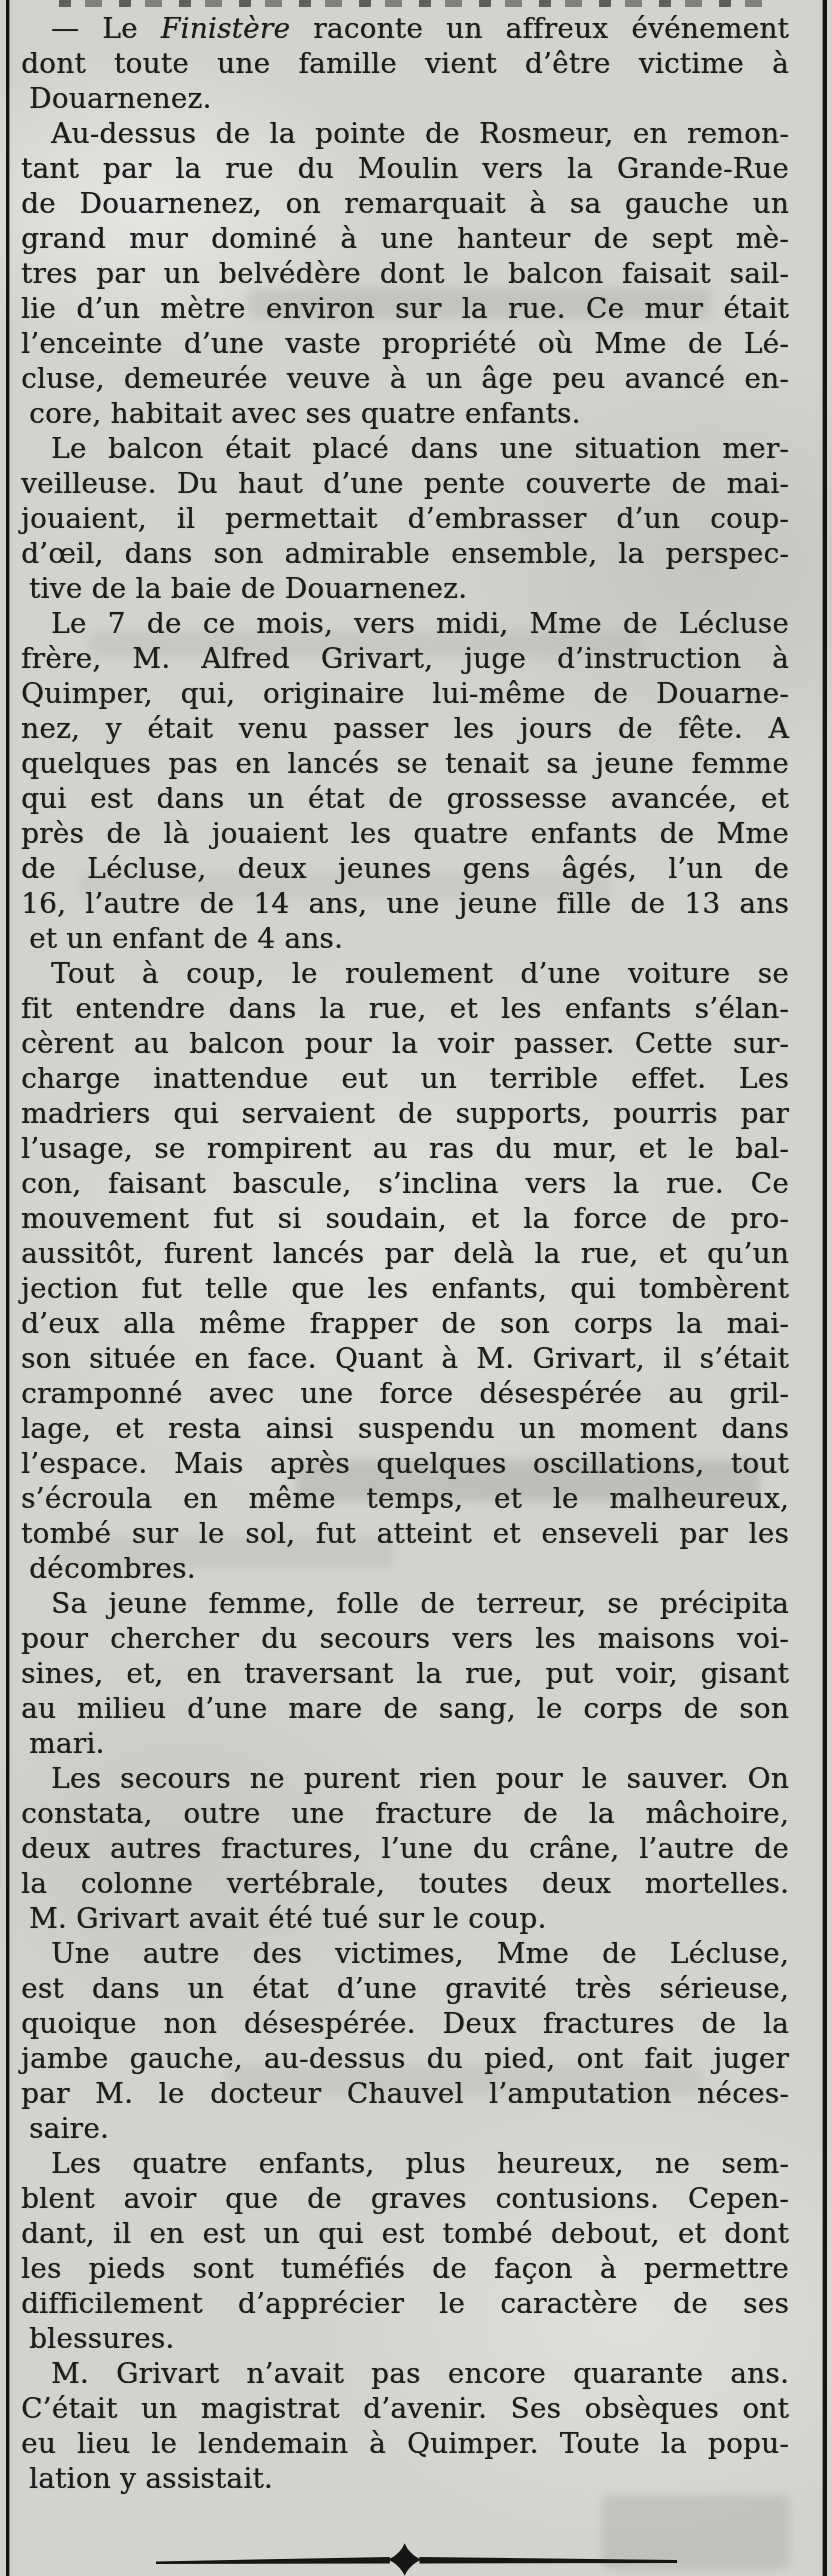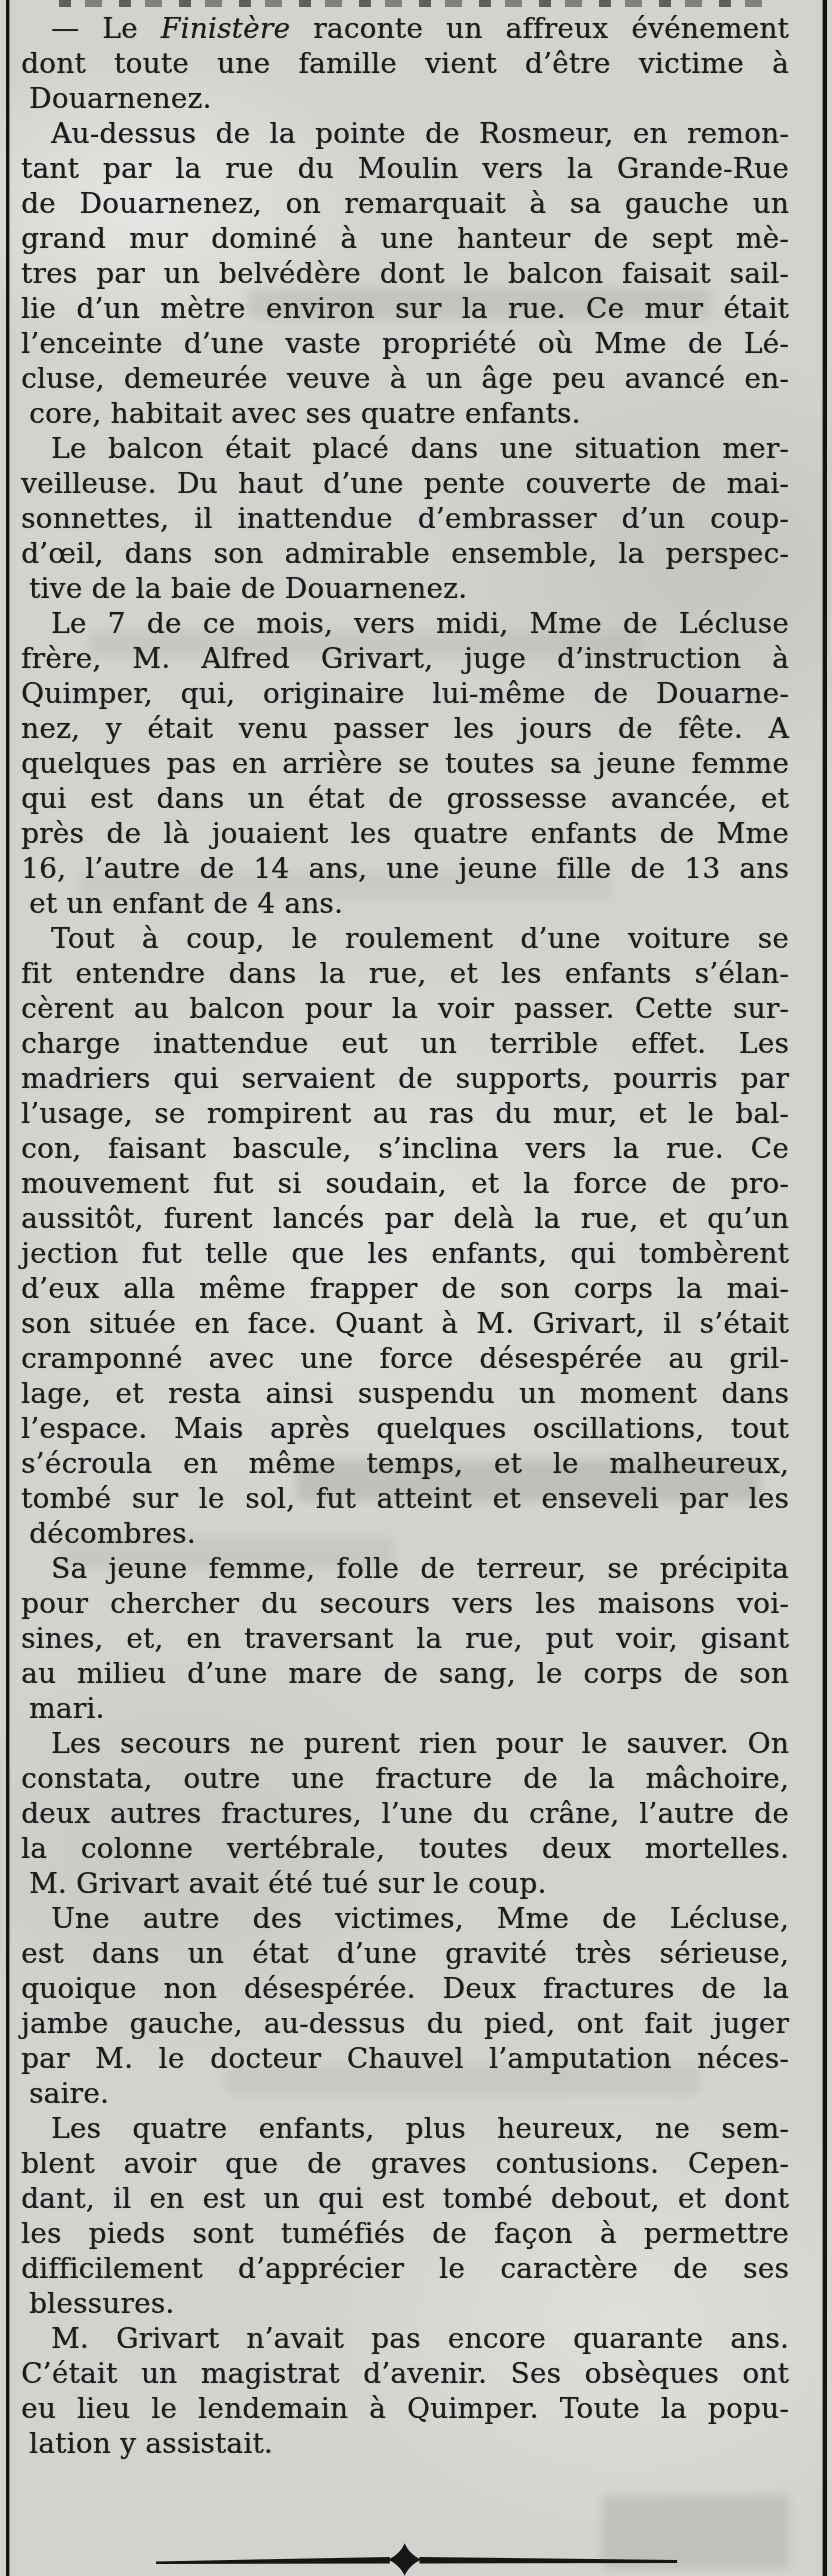--- a/index.html
+++ b/index.html
@@ -88,32 +88,33 @@
         <div class="line">grand mur dominé à une hanteur de sept mè-</div>
         <div class="line">tres par un belvédère dont le balcon faisait sail-</div>
         <div class="line">lie d’un mètre environ sur la rue. Ce mur était</div>
         <div class="line">l’enceinte d’une vaste propriété où Mme de Lé-</div>
         <div class="line">cluse, demeurée veuve à un âge peu avancé en-</div>
         <div class="line plast">core, habitait avec ses quatre enfants.</div>
       </div>
       <div class="paragraph">
         <div class="line pfirst">Le balcon était placé dans une situation mer-</div>
         <div class="line">veilleuse. Du haut d’une pente couverte de mai-</div>
-        <div class="line">sonnettes, il inattendue d’embrasser d’un coup-</div>
+        <div class="line">jouaient, il permettait d’embrasser d’un coup-</div>
         <div class="line">d’œil, dans son admirable ensemble, la perspec-</div>
         <div class="line plast">tive de la baie de Douarnenez.</div>
       </div>
       <div class="paragraph">
         <div class="line pfirst">Le 7 de ce mois, vers midi, Mme de Lécluse</div>
         <div class="line">frère, M. Alfred Grivart, juge d’instruction à</div>
         <div class="line">Quimper, qui, originaire lui-même de Douarne-</div>
         <div class="line">nez, y était venu passer les jours de fête. A</div>
-        <div class="line">quelques pas en arrière se toutes sa jeune femme</div>
+        <div class="line">quelques pas en lancés se tenait sa jeune femme</div>
         <div class="line">qui est dans un état de grossesse avancée, et</div>
         <div class="line">près de là jouaient les quatre enfants de Mme</div>
+        <div class="line">de Lécluse, deux jeunes gens âgés, l’un de</div>
         <div class="line">16, l’autre de 14 ans, une jeune fille de 13 ans</div>
         <div class="line plast">et un enfant de 4 ans.</div>
       </div>
       <div class="paragraph">
         <div class="line pfirst">Tout à coup, le roulement d’une voiture se</div>
         <div class="line">fit entendre dans la rue, et les enfants s’élan-</div>
         <div class="line">cèrent au balcon pour la voir passer. Cette sur-</div>
         <div class="line">charge inattendue eut un terrible effet. Les</div>
         <div class="line">madriers qui servaient de supports, pourris par</div>
         <div class="line">l’usage, se rompirent au ras du mur, et le bal-</div>

